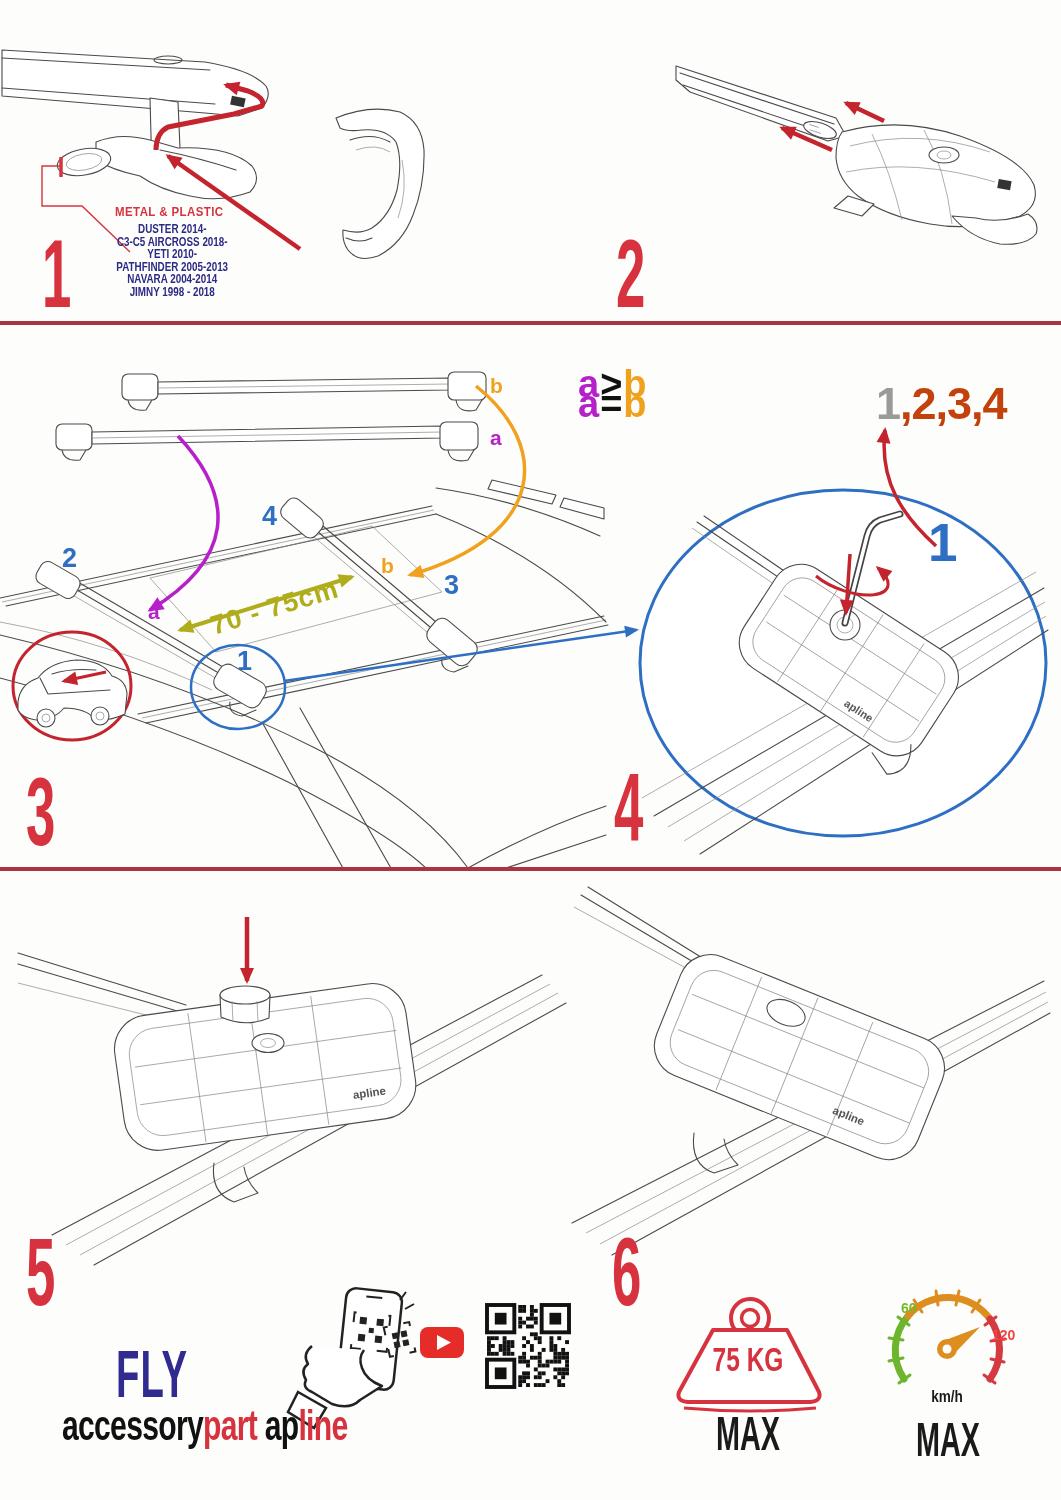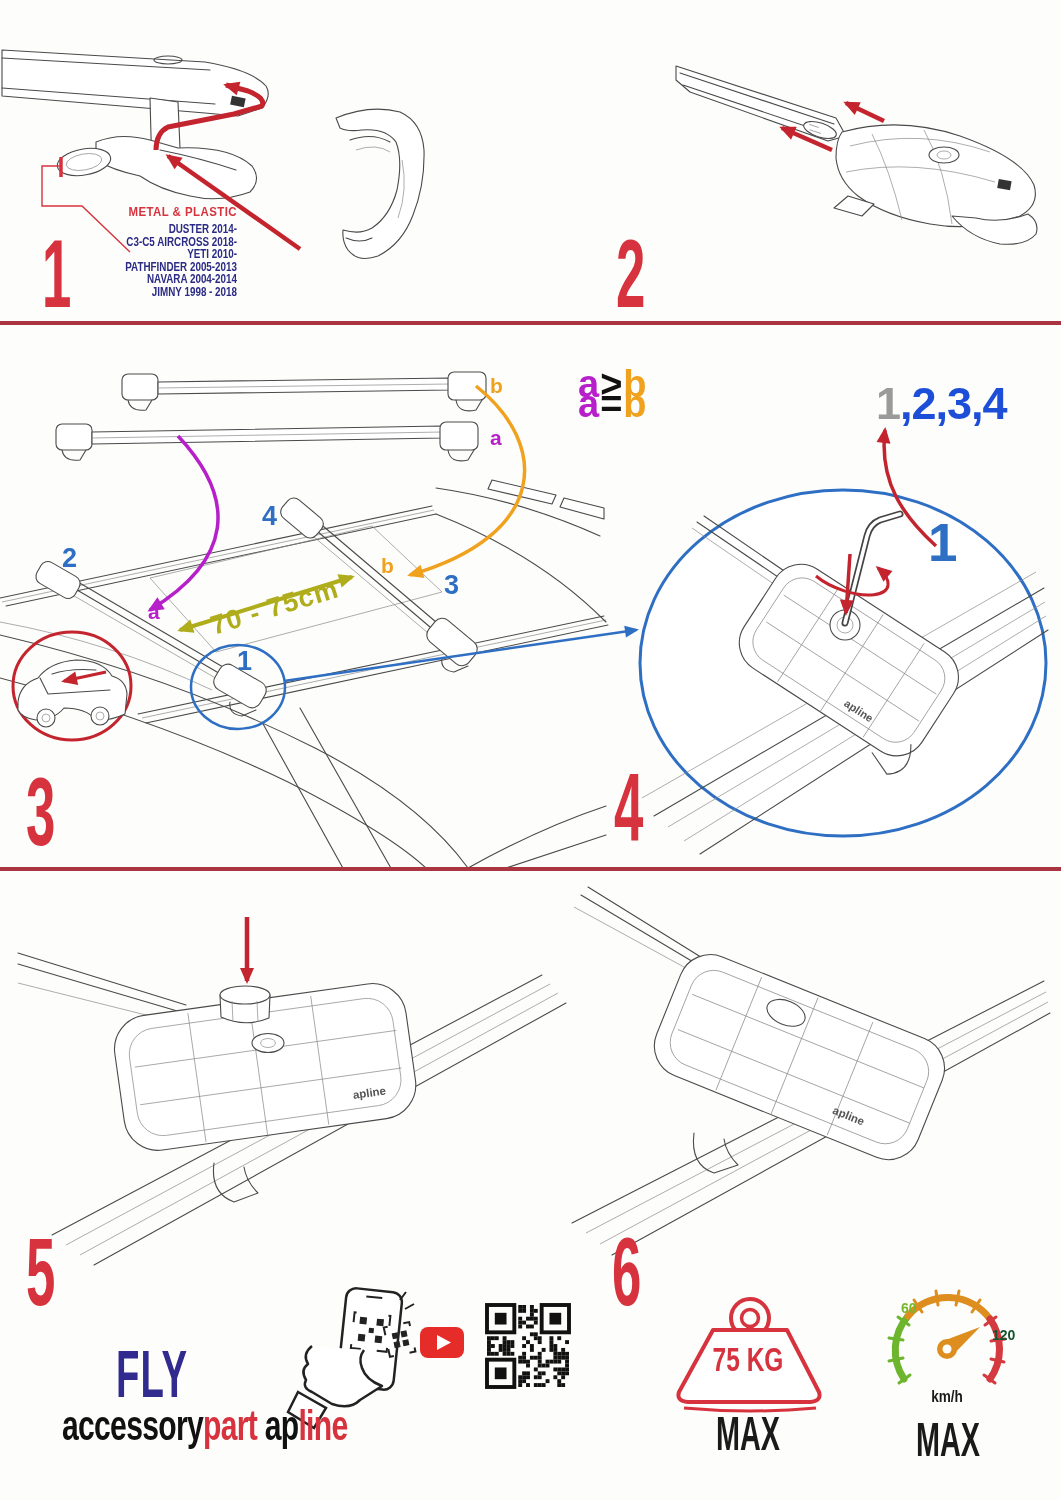--- a/index.html
+++ b/index.html
@@ -1,28 +1,28 @@
 <!DOCTYPE html>
 <html><head>
 <meta charset="utf-8">
 <style>
   html,body{margin:0;padding:0;background:#e8e8e8;}
   #page{position:relative;width:1061px;height:1500px;background:#fdfdfb;overflow:hidden;
         font-family:"Liberation Sans",sans-serif;}
   .divider{position:absolute;left:0;width:1061px;height:4px;background:#a93540;}
   .num{position:absolute;color:#d6333e;font-weight:bold;font-size:96px;line-height:.88;
        transform:scaleX(.55);transform-origin:left top;}
-  .veh-block{position:absolute;left:40px;top:204px;width:197px;text-align:right;}
+  .veh-block{position:absolute;left:56px;top:204px;width:197px;text-align:center;}
   .veh-head{color:#d6333e;font-weight:bold;font-size:13.5px;letter-spacing:.5px;
             transform:scaleX(.85);transform-origin:right top;margin-bottom:4px;}
   .veh-line{color:#2b2a85;font-weight:bold;font-size:12px;line-height:12.5px;
             transform:scaleX(.82);transform-origin:right top;}
   .bar-label{position:absolute;font-weight:bold;font-size:21px;}
   .purple{color:#b61fc9;} .orange{color:#f0a11d;}
-  .blue{color:#1d4ed8;} .gray{color:#9a9a9a;} .red{color:#d6333e;}
+  .blue{color:#c2410c;} .gray{color:#9a9a9a;} .red{color:#d6333e;}
   .rel{position:absolute;font-weight:bold;font-size:38px;letter-spacing:1px;}
   .pos-label{position:absolute;font-weight:bold;font-size:27px;color:#2e6fc4;}
   .dist{position:absolute;font-weight:bold;font-size:27px;color:#b0ad1d;
         transform:rotate(-17deg);transform-origin:left top;letter-spacing:1px;}
   .seq{position:absolute;font-weight:bold;font-size:45px;letter-spacing:-1px;}
   .callout1{position:absolute;font-weight:bold;font-size:53px;color:#2e6fc4;}
   .fly{position:absolute;left:116px;top:1336px;color:#312a8f;font-weight:bold;font-size:66px;
        transform:scaleX(.58);transform-origin:left top;letter-spacing:2px;}
   .wordmark{position:absolute;left:62px;top:1401px;font-weight:bold;font-size:43px;
             transform:scaleX(.70);transform-origin:left top;letter-spacing:-1px;white-space:pre;}
@@ -485,17 +485,17 @@
   </svg>
 
   <div class="num" style="left:26px;top:1230px">5</div>
   <div class="num" style="left:612px;top:1230px">6</div>
 
   <div class="fly">FLY</div>
   <div class="wordmark"><span style="color:#111">accessory</span><span class="red">part</span><span> </span><span style="color:#111">ap</span><span class="red">line</span></div>
   <div class="kg">75 KG</div>
   <div class="max" style="left:688px;top:1406px">MAX</div>
   <span class="tick-lbl" style="left:901px;top:1300px;color:#76b82a">60</span>
-  <span class="tick-lbl" style="left:992px;top:1327px;color:#14532d">120</span>
+  <span class="tick-lbl" style="left:992px;top:1327px;color:#ef4444">120</span>
   <div class="kmh">km/h</div>
   <div class="max" style="left:888px;top:1412px">MAX</div>
 
 </div>
 
 </body></html>

